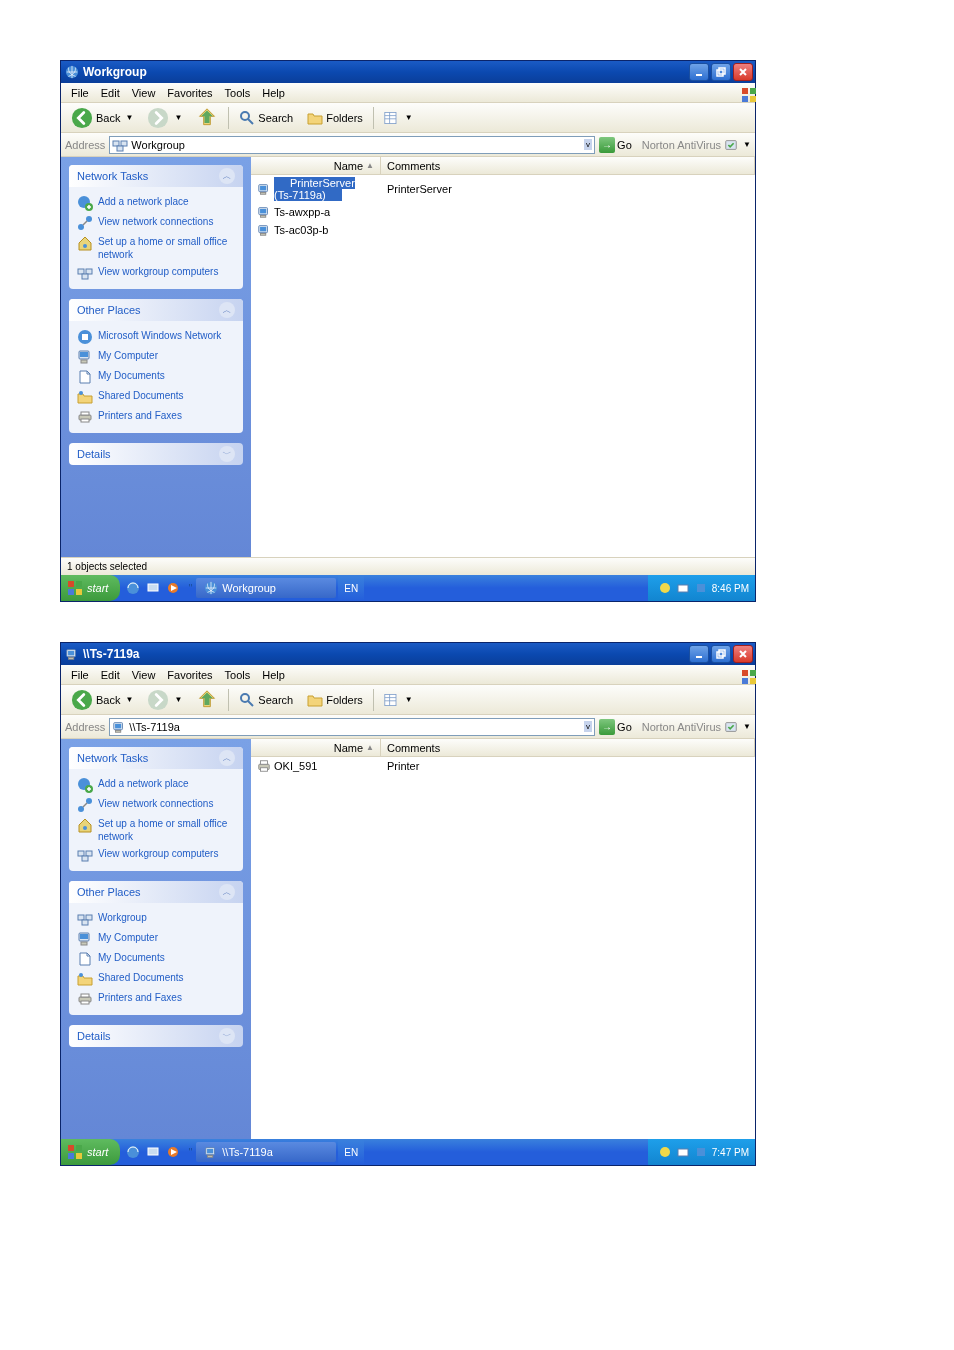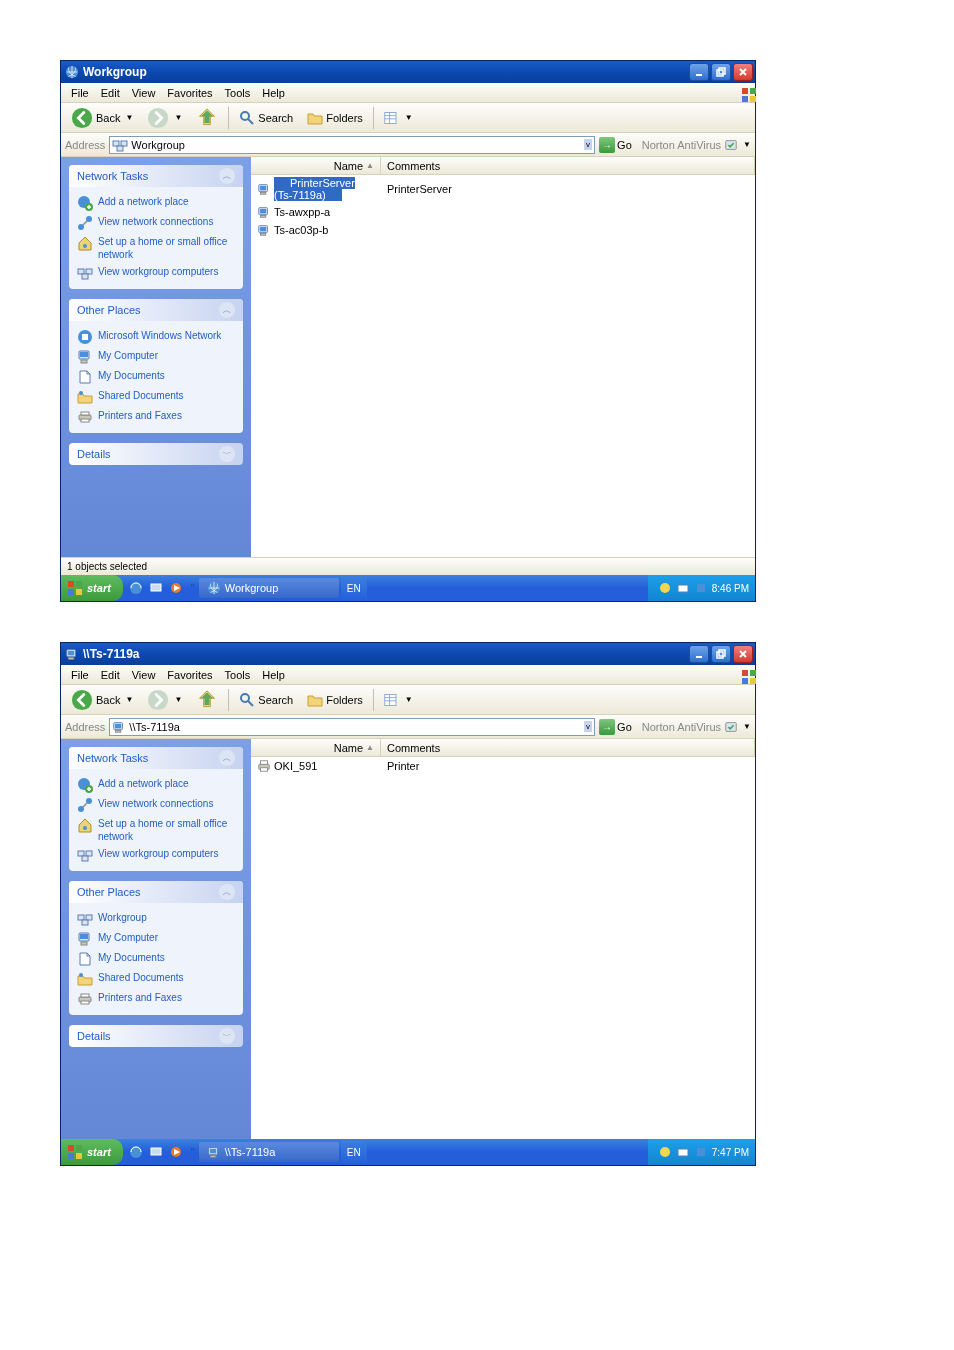--- a/index.html
+++ b/index.html
@@ -59,21 +59,21 @@
   .file-row.selected { }
   .file-row .fc { padding:1px 6px; display:flex; align-items:center; gap:3px; font-size:11px;}
   .fc.fname { width:130px;}
   .fc.fcomm { flex:1;}
   .file-row.selected .fname span.sel { background:#316ac5; color:#fff; padding:0 16px;}
   .file-row .fic { width:14px; height:14px; flex-shrink:0; display:flex;align-items:center;justify-content:center;}
 
   .statusbar { height:18px; background:linear-gradient(#fdfdfb,#ece9d8); border-top:1px solid #d8d2bd; display:flex; align-items:center; padding:0 6px; font-size:10px;}
 
   .taskbar { height:26px; background:linear-gradient(to bottom,#3a81dd 0%, #245edb 50%, #245edb 100%); display:flex; align-items:stretch;}
-  .start { background:linear-gradient(to bottom,#5fbb5f,#3c9a3c); display:flex; align-items:center; gap:4px; padding:0 12px 0 6px; color:#fff; font-style:italic; font-weight:bold; border-radius:0 10px 10px 0;}
+  .start { background:linear-gradient(to bottom,#5fbb5f,#3c9a3c); display:flex; align-items:center; gap:4px; padding:0 12px 0 6px; color:#fff; font-style:italic; font-weight:normal; border-radius:0 10px 10px 0;}
   .start .sic { width:16px; height:16px;}
   .ql { display:flex; align-items:center; gap:2px; padding:0 4px;}
   .ql .qic { width:18px; height:18px; display:flex; align-items:center; justify-content:center;}
   .tbapp { display:flex; align-items:center; gap:4px; background:linear-gradient(#5a8ae0,#3768c9); margin:3px 2px; padding:0 8px; border-radius:2px; color:#fff; font-size:11px; min-width:140px;}
   .tbapp .aic { width:14px; height:14px; display:flex;align-items:center;justify-content:center;}
   .tray { margin-left:auto; background:linear-gradient(#1e9fea,#1285d0); display:flex; align-items:center; padding:0 6px 0 10px; gap:4px; color:#fff; font-size:10px;}
   .tray .tic { width:14px; height:14px; display:flex;align-items:center;justify-content:center;}
   .lang { background:linear-gradient(#3a81dd,#245edb); padding:0 6px; display:flex; align-items:center; color:#fff; font-size:10px;}
 
   

